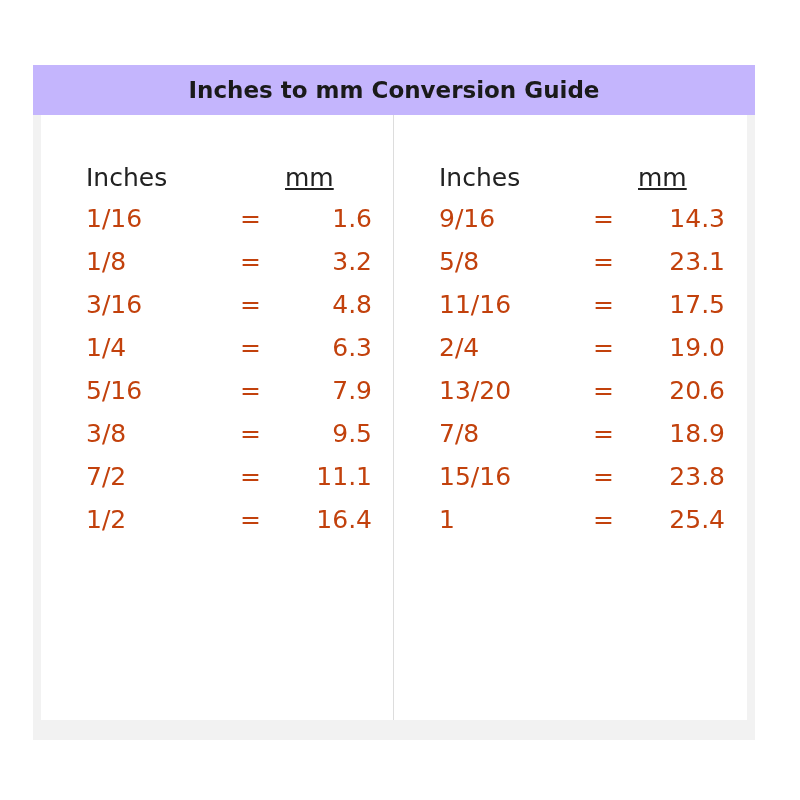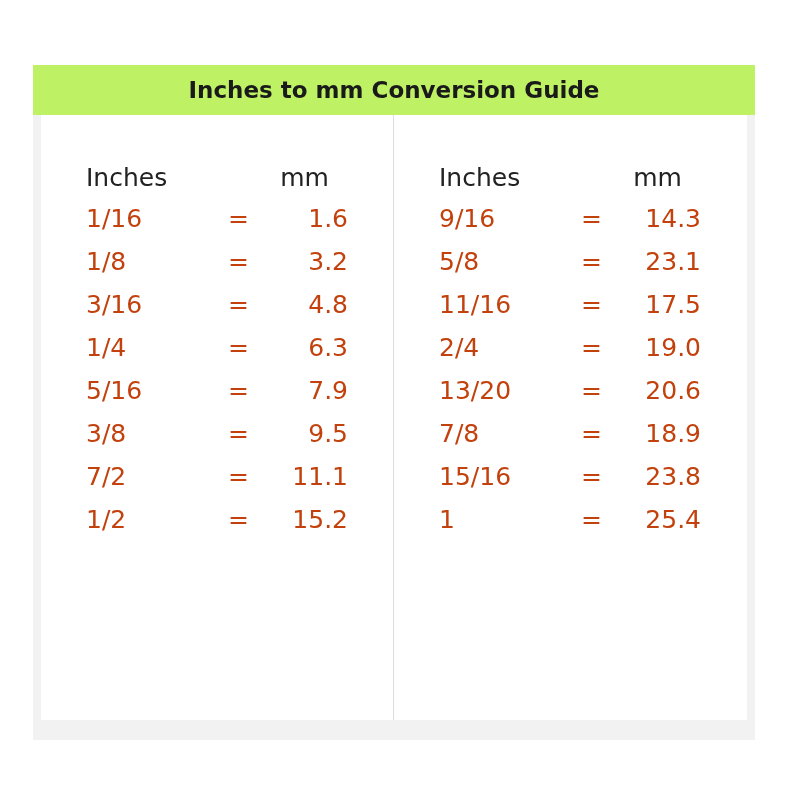--- a/index.html
+++ b/index.html
@@ -29,21 +29,21 @@
     background: #f2f2f2;
   }
 
   
   .title-band {
     position: absolute;
     left: 0;
     top: 0;
     width: 722px;
     height: 50px;
-    background: #bef264;
+    background: #c4b5fd;
     display: flex;
     align-items: center;
     justify-content: center;
   }
 
   .title {
     font-family: "DejaVu Sans", sans-serif;
     font-weight: bold;
     font-size: 23px;
     color: #1a1a1a;
@@ -80,38 +80,39 @@
   }
 
   .col.left {
     border-right: 1px solid #dddddd;
   }
 
   .rowgrid {
     display: grid;
     grid-template-columns: 175px 45px 95px;
     align-items: baseline;
-    column-gap: 0px;
+    column-gap: 12px;
   }
 
   .hdr {
     font-family: "DejaVu Sans", sans-serif;
     font-size: 25px;
     color: #222222;
     padding-bottom: 5px;
   }
 
   .hdr-inches {
     padding-left: 45px;
   }
 
   .hdr-mm {
-    text-align: center;
+    text-align: left;
     grid-column: 3 / 4;
     padding-right: 8px;
+    text-decoration: underline;
   }
 
   .cell {
     font-family: "DejaVu Sans", sans-serif;
     font-size: 25px;
     color: #c2410c;
     line-height: 1.0;
     padding: 9px 0 9px 0;
   }
 
@@ -178,21 +179,21 @@
             <div class="cell cell-mm">9.5</div>
           </div>
           <div class="rowgrid">
             <div class="cell cell-inch">7/2</div>
             <div class="cell cell-eq">=</div>
             <div class="cell cell-mm">11.1</div>
           </div>
           <div class="rowgrid">
             <div class="cell cell-inch">1/2</div>
             <div class="cell cell-eq">=</div>
-            <div class="cell cell-mm">15.2</div>
+            <div class="cell cell-mm">16.4</div>
           </div>
         </div>
 
         <div class="col right">
           <div class="rowgrid">
             <div class="hdr hdr-inches">Inches</div>
             <div class="hdr hdr-mm">mm</div>
           </div>
 
           <div class="rowgrid">

